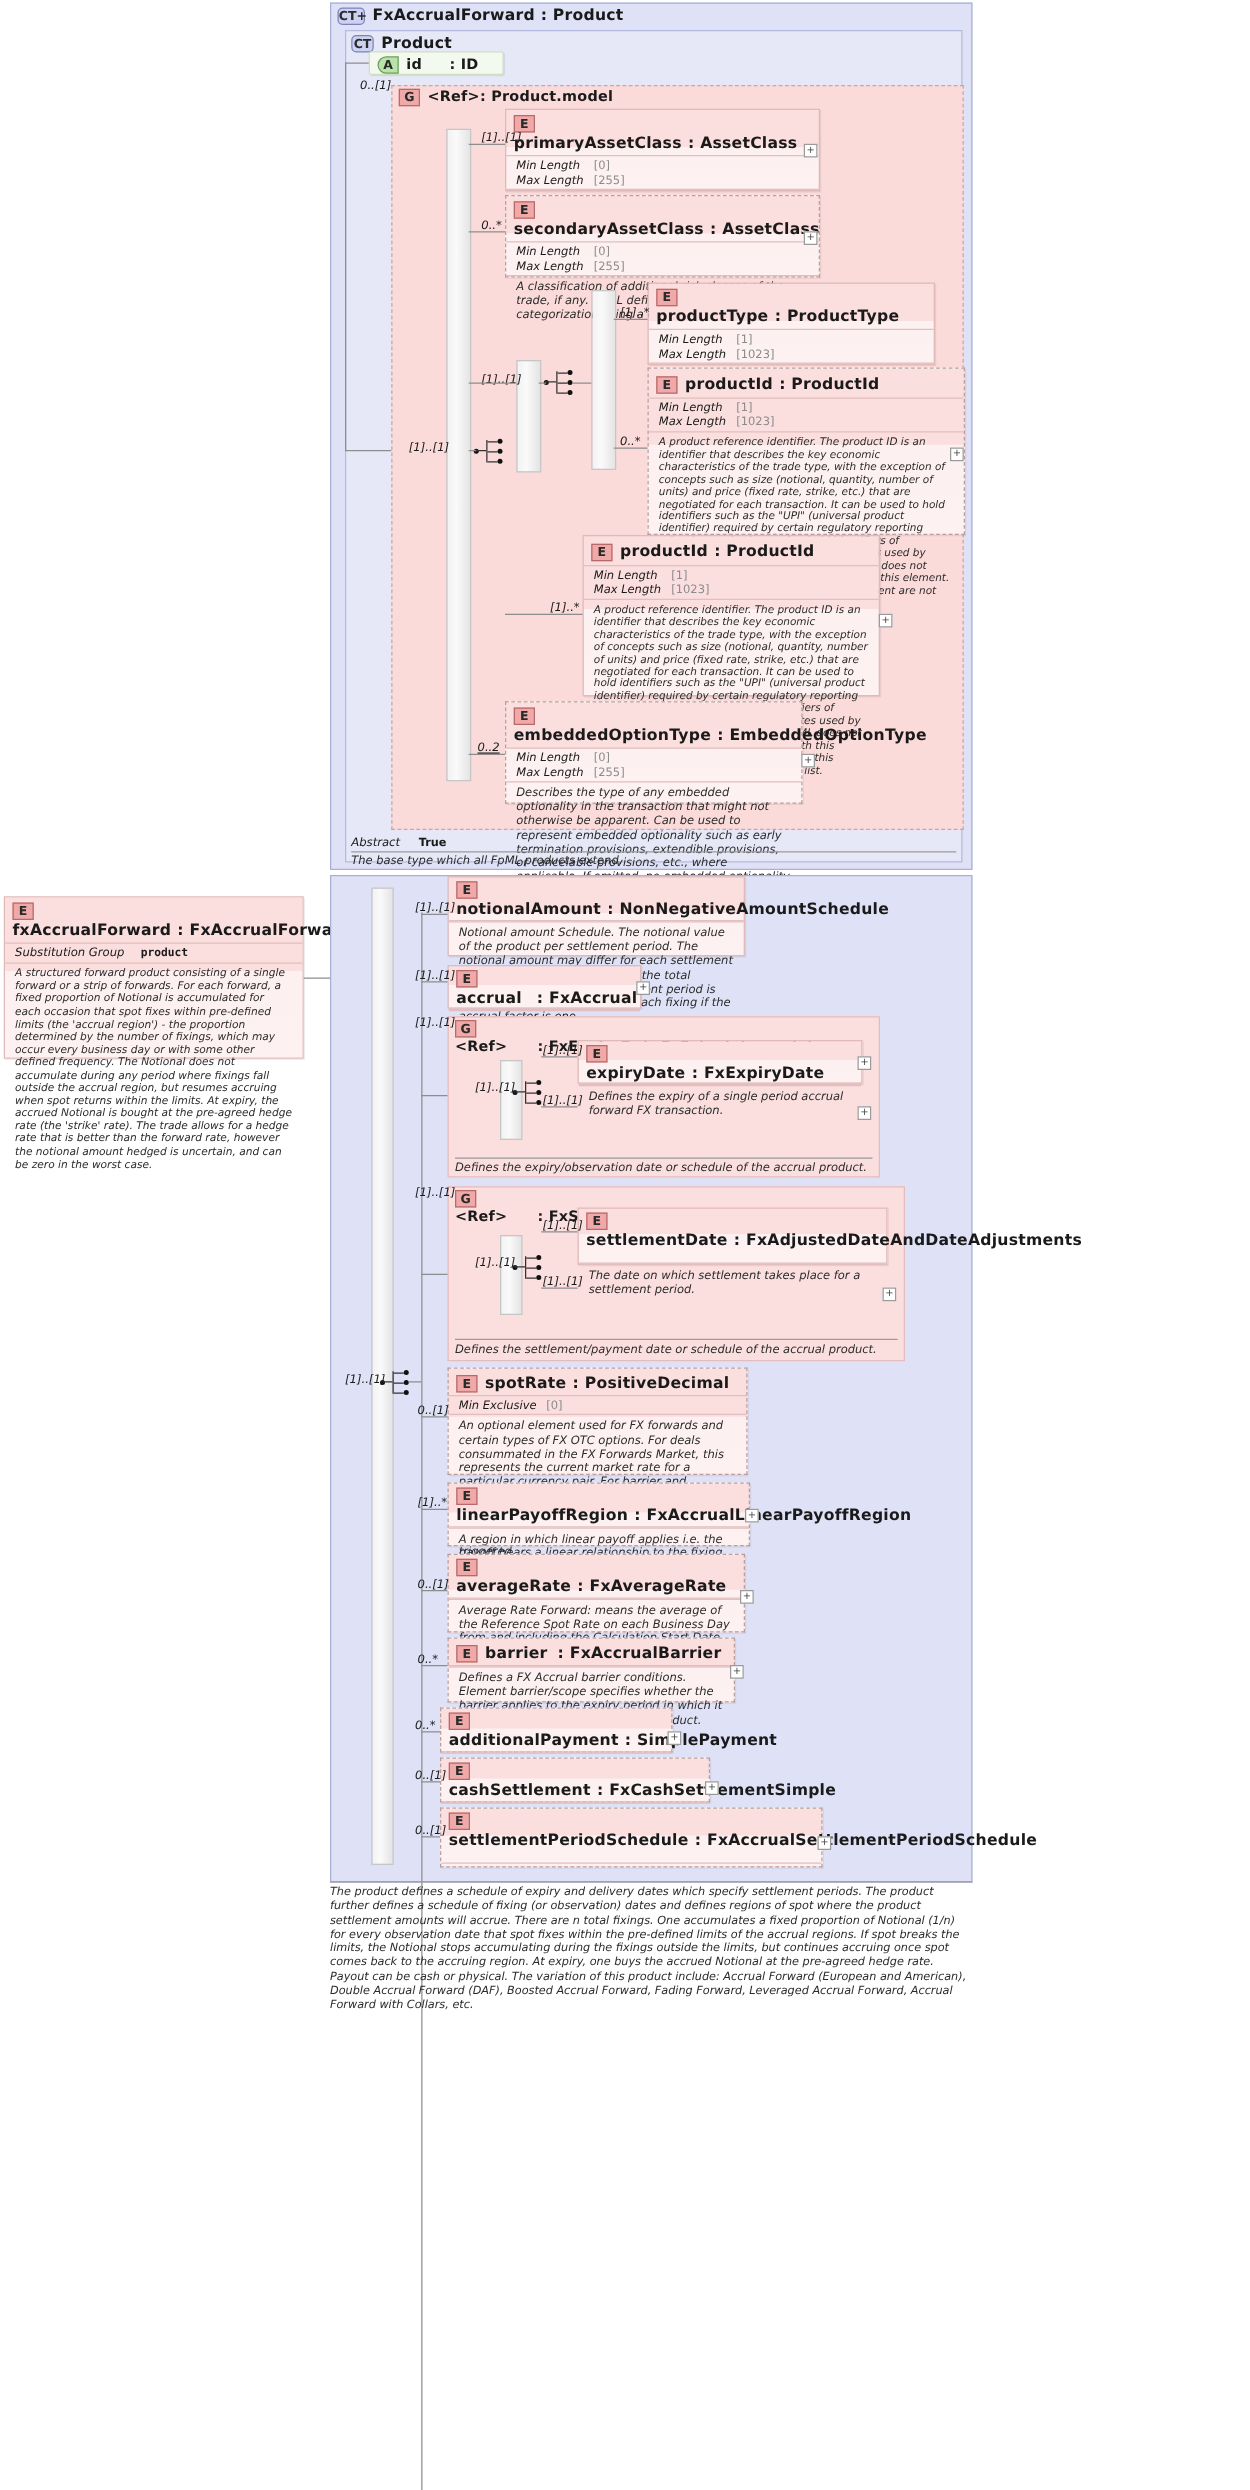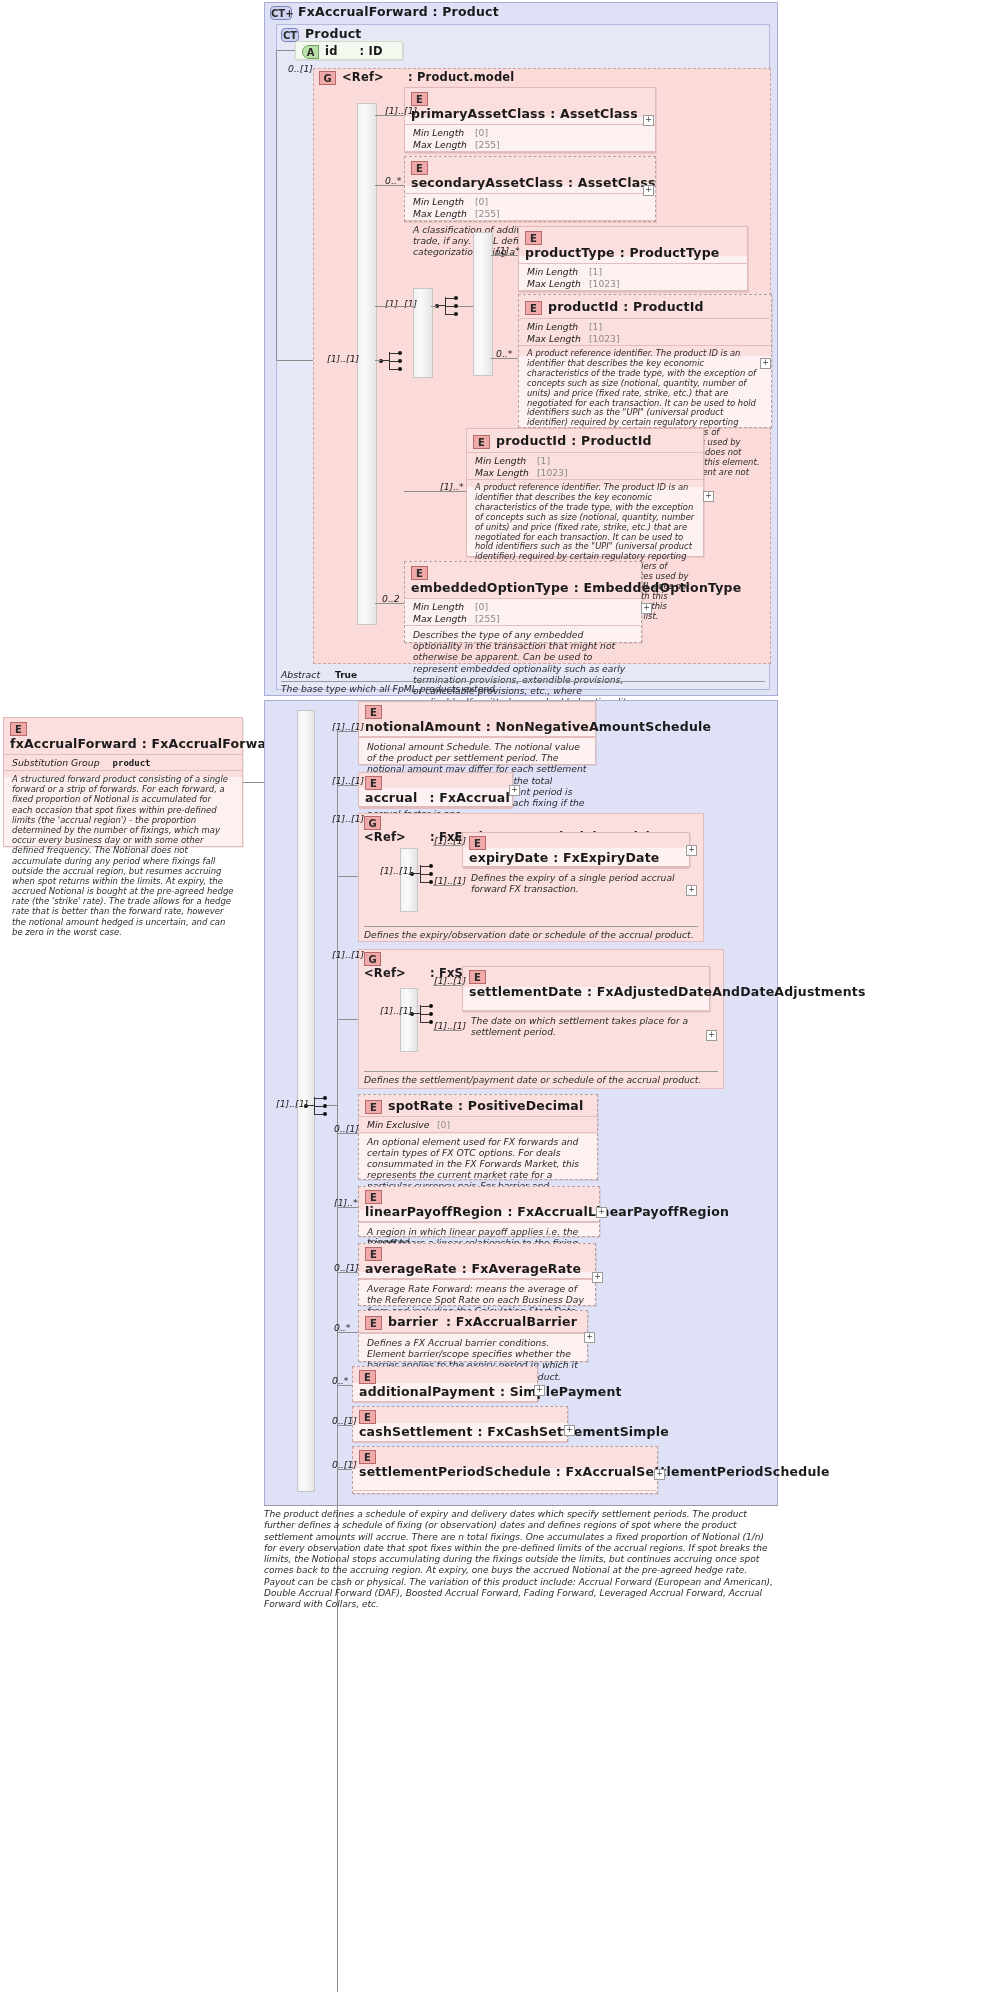--- a/index.html
+++ b/index.html
@@ -92,21 +92,21 @@
     </div>
   </div>
   <div class="card-num" style="left:288px;top:63px;">0..[1]</div>
 
   <div class="ln lnv" style="left:276px;top:50px;height:310px;"></div>
   <div class="ln lnh" style="left:276px;top:50px;width:19px;"></div>
   <div class="ln lnh" style="left:276px;top:360px;width:50px;"></div>
 
   <div class="box model" style="left:313px;top:68px;width:458px;height:596px;"></div>
   <div class="box" style="left:319px;top:70px;width:300px;height:16px;">
-    <span class="tag G">G</span><span class="hdr" style="font-size:11.5px;">&lt;Ref&gt;</span><span class="hdr" style="font-size:11.5px;margin-left:24px;">: Product.model</span>
+    <span class="tag G">G</span><span class="hdr" style="font-size:11.5px;">&lt;Ref&gt;</span><span class="hdr" style="font-size:11.5px;">: Product.model</span>
   </div>
 
   <div class="gbar" style="left:357px;top:103px;width:18px;height:520px;"></div>
   <div class="seq" style="left:380px;top:350px;">
     <span class="ldot"></span>
       <span class="stub"></span>
       <span class="bar"></span>
     <span class="a1"></span>
       <span class="a2"></span>
       <span class="a3"></span>

